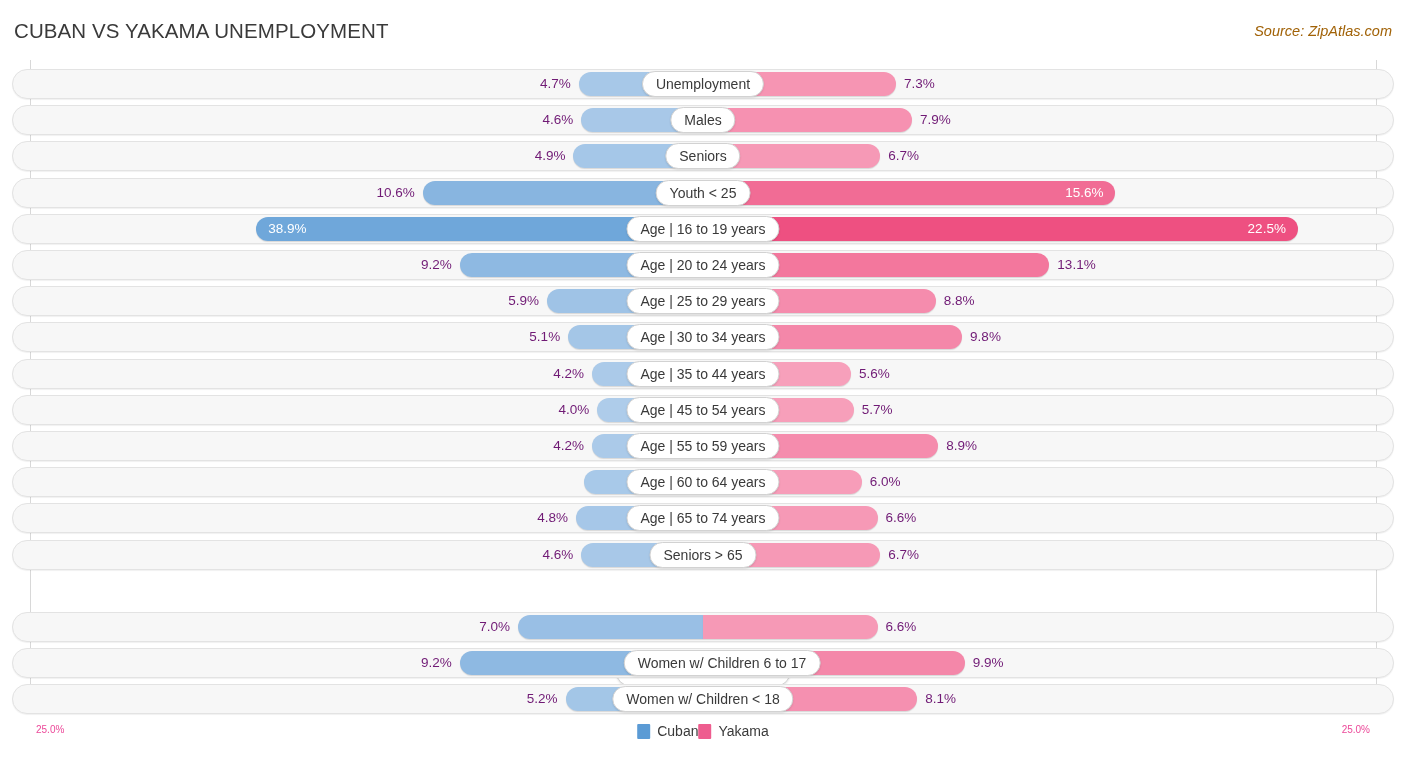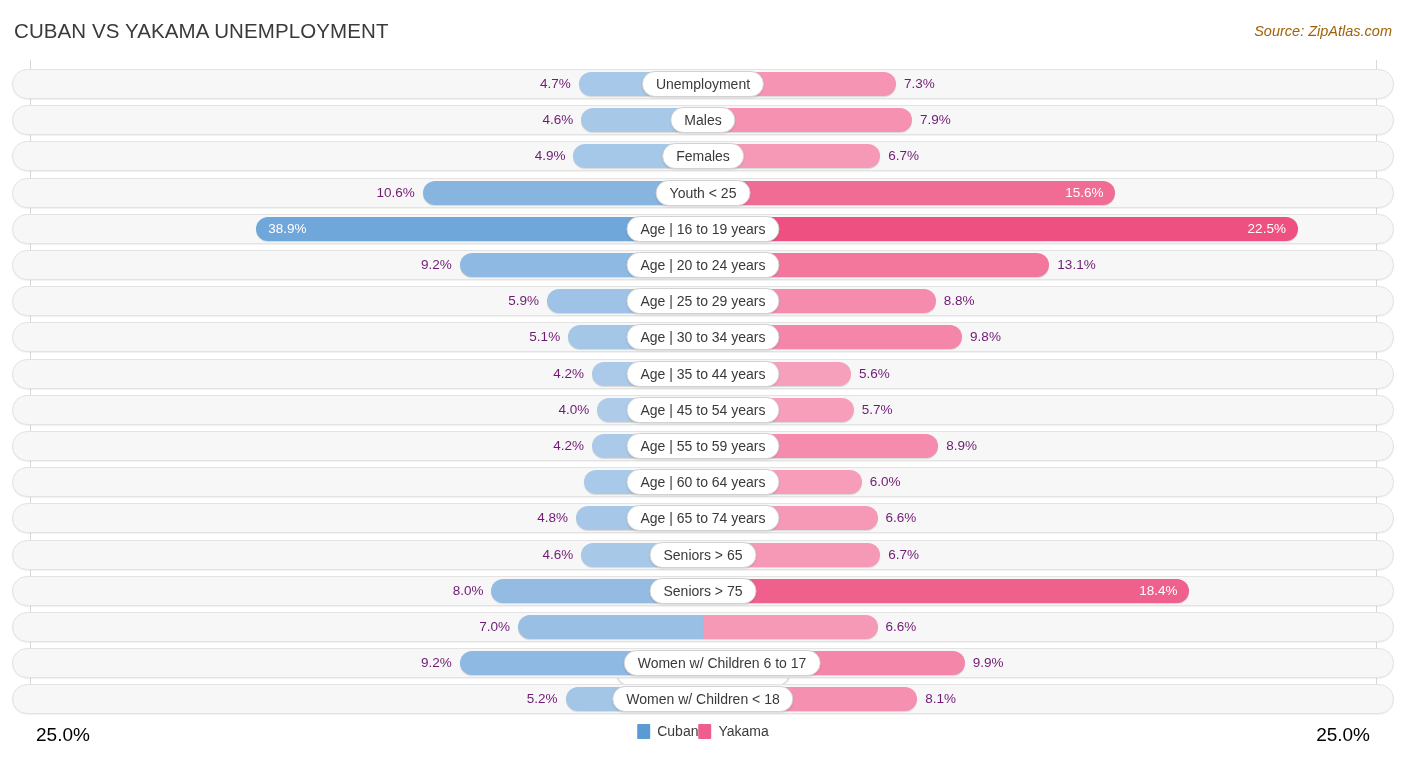--- a/index.html
+++ b/index.html
@@ -111,22 +111,22 @@
     white-space: nowrap;
     transform: translateX(-50%);
     box-shadow: 0 1px 2px rgba(0,0,0,.10);
   }
 
   
   .footer { position: absolute; left: 0; top: 718px; width: 1406px; height: 39px; }
   .axis-max {
     position: absolute;
     top: 6px;
-    font-size: 19px;
-    color: #000000;
+    font-size: 10px;
+    color: #ec4899;
     white-space: nowrap;
   }
   .axis-max.left  { left: 36px; }
   .axis-max.right { right: 36px; }
   .legend {
     position: absolute;
     left: 50%; top: 5px;
     transform: translateX(-50%);
     display: flex;
     align-items: center;
@@ -168,21 +168,21 @@
         <div class="pill" style="left: 691px;">Males</div>
       </div>
       <div class="row" style="top: 81.4px;">
         <div class="track"></div>
         <div class="bars">
           <div class="bar left" style="left: 561.444px; width: 129.556px; background: rgb(165, 199, 232);"></div>
           <div class="bar right" style="left: 691px; width: 177.148px; background: rgb(246, 153, 182);"></div>
           <div class="val l" style="left: 0px; width: 553.444px;">4.9%</div>
           <div class="val r" style="left: 876.148px;">6.7%</div>
         </div>
-        <div class="pill" style="left: 691px;">Females</div>
+        <div class="pill" style="left: 691px;">Seniors</div>
       </div>
       <div class="row" style="top: 117.6px;">
         <div class="track"></div>
         <div class="bars">
           <div class="bar left" style="left: 410.736px; width: 280.264px; background: rgb(136, 181, 224);"></div>
           <div class="bar right" style="left: 691px; width: 412.464px; background: rgb(241, 108, 149);"></div>
           <div class="val l" style="left: 0px; width: 402.736px;">10.6%</div>
           <div class="val r inside" style="left: 1041.46px; width: 50px; text-align: right;">15.6%</div>
         </div>
         <div class="pill" style="left: 691px;">Youth &lt; 25</div>
@@ -278,30 +278,20 @@
       </div>
       <div class="row" style="top: 479.6px;">
         <div class="track"></div>
         <div class="bars">
           <div class="bar left" style="left: 569.376px; width: 121.624px; background: rgb(168, 200, 232);"></div>
           <div class="bar right" style="left: 691px; width: 177.148px; background: rgb(246, 153, 182);"></div>
           <div class="val l" style="left: 0px; width: 561.376px;">4.6%</div>
           <div class="val r" style="left: 876.148px;">6.7%</div>
         </div>
         <div class="pill" style="left: 691px;">Seniors &gt; 65</div>
-      </div>
-      <div class="row" style="top: 515.8px;">
-        <div class="track"></div>
-        <div class="bars">
-          <div class="bar left" style="left: 479.48px; width: 211.52px; background: rgb(148, 188, 227);"></div>
-          <div class="bar right" style="left: 691px; width: 486.496px; background: rgb(240, 96, 141);"></div>
-          <div class="val l" style="left: 0px; width: 471.48px;">8.0%</div>
-          <div class="val r inside" style="left: 1115.5px; width: 50px; text-align: right;">18.4%</div>
-        </div>
-        <div class="pill" style="left: 691px;">Seniors &gt; 75</div>
       </div>
       <div class="row" style="top: 552px;">
         <div class="track"></div>
         <div class="bars">
           <div class="bar left" style="left: 505.92px; width: 185.08px; background: rgb(153, 191, 229);"></div>
           <div class="bar right" style="left: 691px; width: 174.504px; background: rgb(246, 153, 182);"></div>
           <div class="val l" style="left: 0px; width: 497.92px;">7.0%</div>
           <div class="val r" style="left: 873.504px;">6.6%</div>
         </div>
         <div class="pill" style="left: 691px; margin-top: 46px;">Women w/ Children &lt; 6</div>

